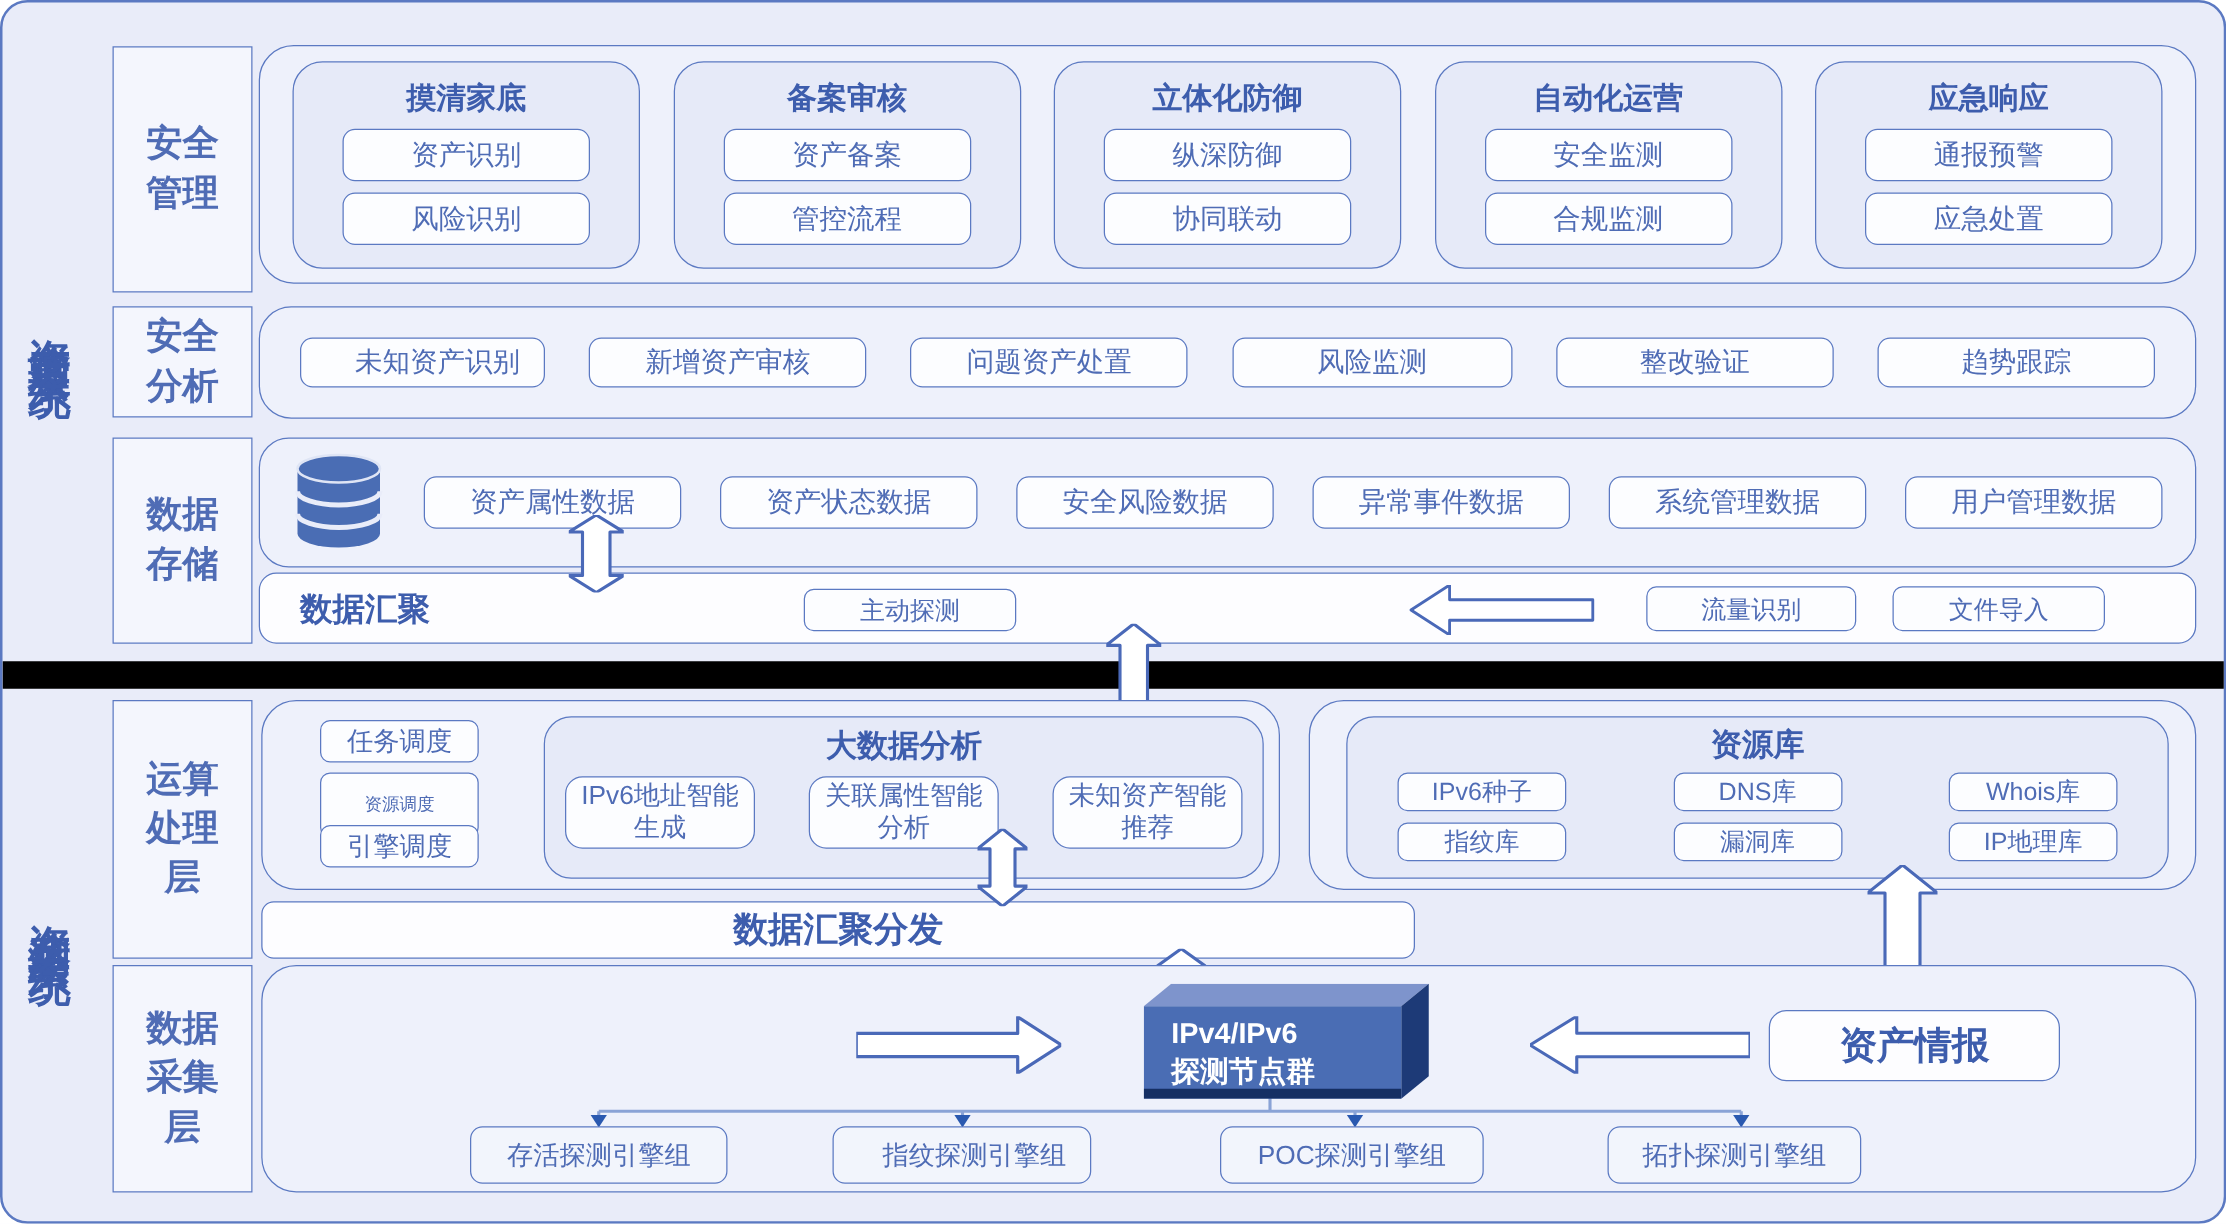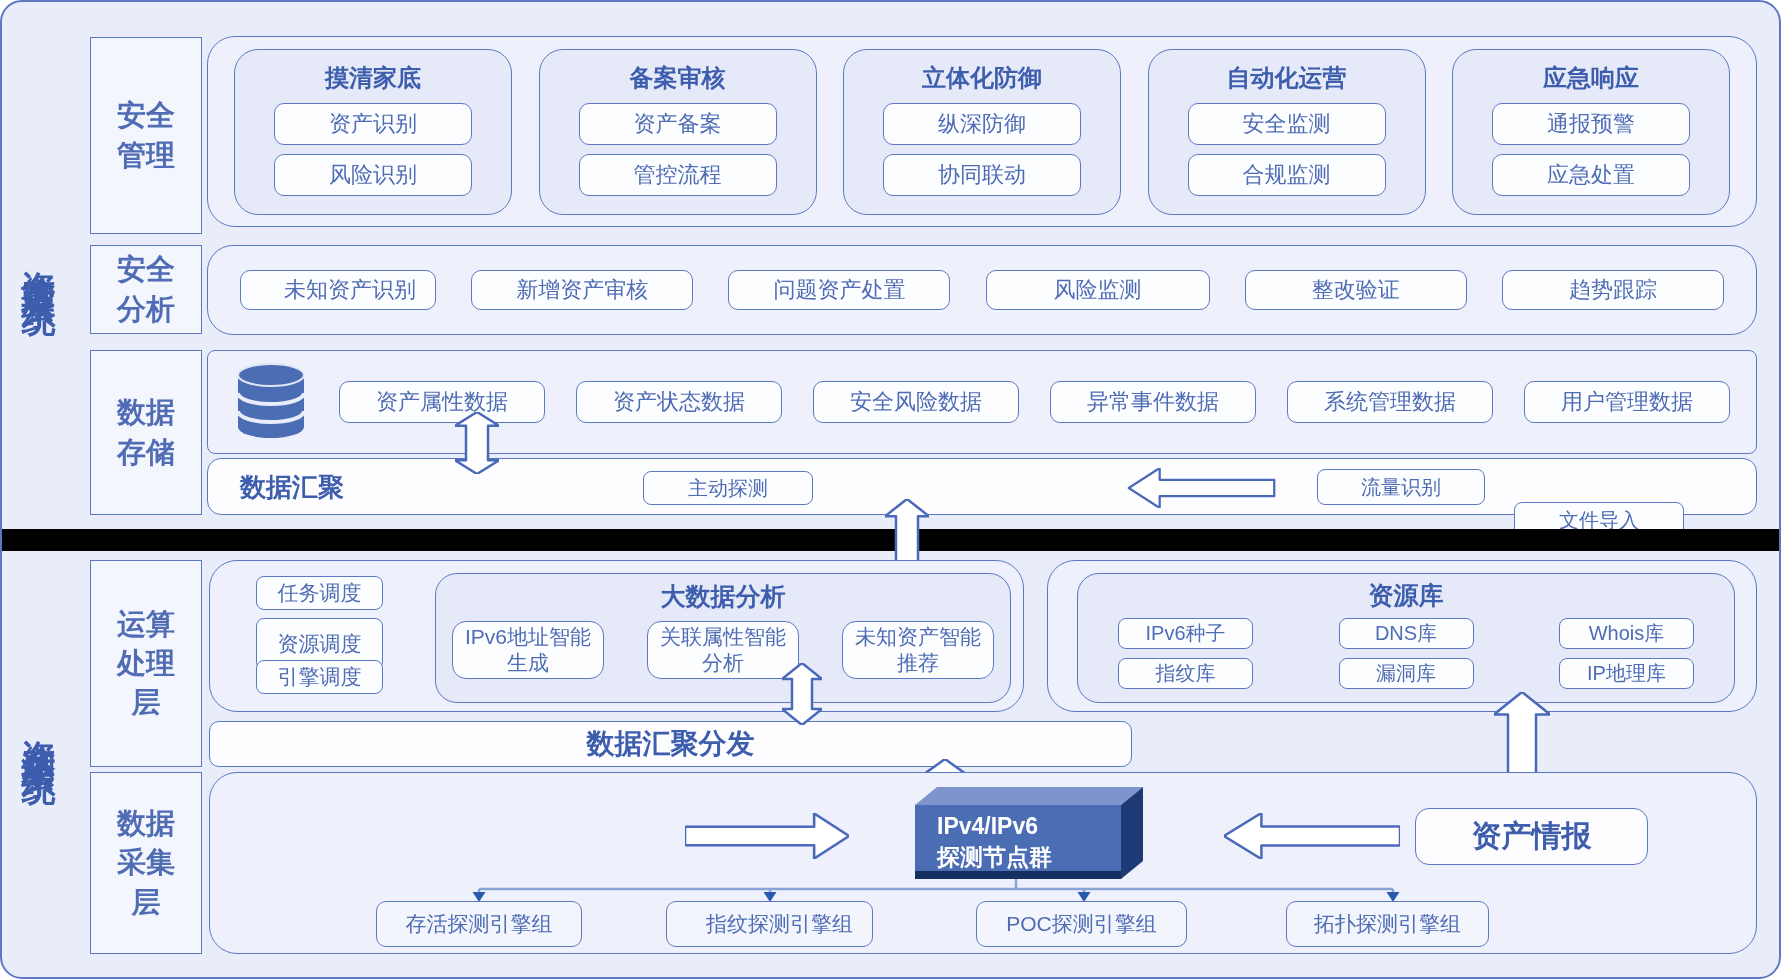--- a/index.html
+++ b/index.html
@@ -92,21 +92,21 @@
 
   <div class="abs ctr rowflex" style="left:205px;top:243px;width:1550px;height:90px;padding:0 32px;border-radius:26px;">
     <div class="btn" style="width:196px;height:40px;padding-left:24px;">未知资产识别</div>
     <div class="btn" style="width:222px;height:40px;">新增资产审核</div>
     <div class="btn" style="width:222px;height:40px;">问题资产处置</div>
     <div class="btn" style="width:224px;height:40px;">风险监测</div>
     <div class="btn" style="width:222px;height:40px;">整改验证</div>
     <div class="btn" style="width:222px;height:40px;">趋势跟踪</div>
   </div>
 
-  <div class="abs ctr rowflex" style="left:205px;top:348px;width:1550px;height:104px;padding:0 26px;border-radius:8px;">
+  <div class="abs ctr rowflex" style="left:205px;top:348px;width:1550px;height:104px;padding:0 26px;border-radius:24px;">
     <span>
       <svg width="74" height="80" viewBox="0 0 74 80">
         <path d="M4 13 v52 a33 11 0 0 0 66 0 v-52" fill="#4a6db4"></path>
         <ellipse cx="37" cy="13" rx="33" ry="11" fill="#4a6db4" stroke="#dfe5f5" stroke-width="2"></ellipse>
         <path d="M4 31 a33 11 0 0 0 66 0" fill="none" stroke="#e9ecf9" stroke-width="4"></path>
         <path d="M4 49 a33 11 0 0 0 66 0" fill="none" stroke="#e9ecf9" stroke-width="4"></path>
       </svg>
     </span>
     <div class="btn" style="width:206px;height:42px;">资产属性数据</div>
     <div class="btn" style="width:206px;height:42px;">资产状态数据</div>
@@ -118,40 +118,40 @@
 
   <div class="abs white" style="left:205px;top:456px;width:1550px;height:57px;border:1.5px solid var(--bd);border-radius:14px;">
     <div class="abs" style="left:32px;top:0;height:57px;display:flex;align-items:center;font-size:26px;font-weight:600;color:var(--dark);">数据汇聚</div>
     <div class="abs btn" style="left:435px;top:12px;width:170px;height:34px;font-size:20px;border-radius:8px;">主动探测</div>
     <span class="abs" style="left:914px;top:9px;">
       <svg width="159" height="40" viewBox="0 0 160 44">
           <polygon class="arrow-fill" points="0,22 34,0 34,13 160,13 160,31 34,31 34,44"></polygon>
         </svg>
     </span>
     <div class="abs btn" style="left:1109px;top:10px;width:168px;height:36px;font-size:20px;border-radius:8px;">流量识别</div>
-    <div class="abs btn" style="left:1306px;top:10px;width:170px;height:36px;font-size:20px;border-radius:8px;margin-top:33px;">文件导入</div>
+    <div class="abs btn" style="left:1306px;top:10px;width:170px;height:36px;font-size:20px;border-radius:8px;">文件导入</div>
   </div>
 
   <span class="abs" style="left:453px;top:410px;">
     <svg width="44" height="62" viewBox="0 0 44 100" preserveAspectRatio="none">
       <polygon class="arrow-fill" vector-effect="non-scaling-stroke" points="22,0 44,22 33,22 33,78 44,78 22,100 0,78 11,78 11,22 0,22"></polygon>
     </svg>
   </span>
 
   <div class="abs divider" style="left:0;top:527px;width:1781px;height:22px;"></div>
 
   <span class="abs" style="left:883px;top:497px;">
     <svg width="44" height="96" viewBox="0 0 44 100" preserveAspectRatio="none">
       <polygon class="arrow-fill" vector-effect="non-scaling-stroke" points="22,0 44,18 33,18 33,82 44,82 22,100 0,82 11,82 11,18 0,18"></polygon>
     </svg>
   </span>
 
   <div class="abs ctr" style="left:207px;top:558px;width:815px;height:152px;">
     <div class="abs btn" style="left:46px;top:15px;width:127px;height:34px;font-size:21px;border-radius:8px;">任务调度</div>
-    <div class="abs btn" style="left:46px;top:57px;width:127px;height:52px;font-size:21px;border-radius:8px;">资源调度</div>
+    <div class="abs btn" style="left:46px;top:57px;width:127px;height:52px;font-size:14px;border-radius:8px;">资源调度</div>
     <div class="abs btn" style="left:46px;top:99px;width:127px;height:34px;font-size:21px;border-radius:8px;">引擎调度</div>
 
     <div class="abs" style="left:225px;top:12px;width:576px;height:130px;border:1.5px solid var(--bd);border-radius:22px;background:var(--grpbg);">
       <div style="text-align:center;font-size:25px;font-weight:bold;color:var(--dark);margin-top:6px;">大数据分析</div>
       <div class="rowflex" style="padding:8px 16px 0 16px;">
         <div class="btn" style="width:152px;height:58px;font-size:21px;line-height:1.25;border-radius:14px;padding:0 8px;">IPv6地址智能生成</div>
         <div class="btn" style="width:152px;height:58px;font-size:21px;line-height:1.25;border-radius:14px;padding:0 8px;">关联属性智能分析</div>
         <div class="btn" style="width:152px;height:58px;font-size:21px;line-height:1.25;border-radius:14px;padding:0 8px;">未知资产智能推荐</div>
       </div>
     </div>

